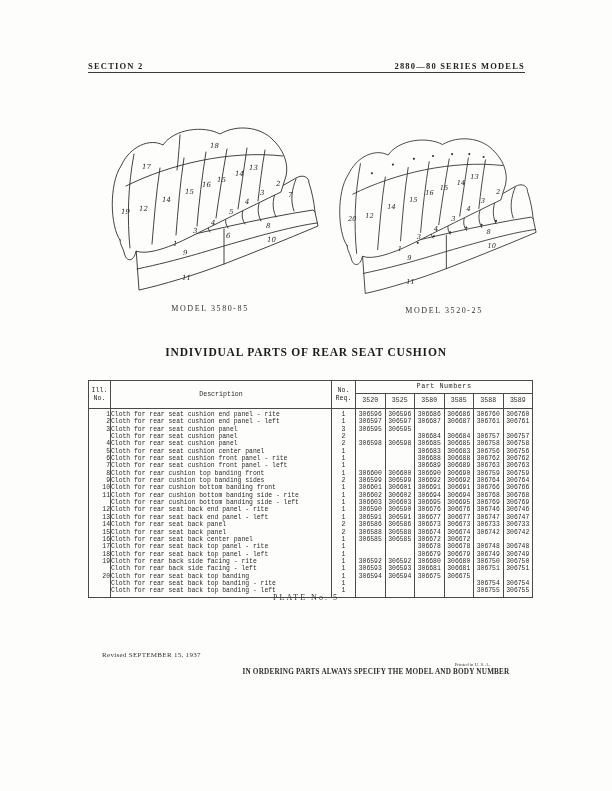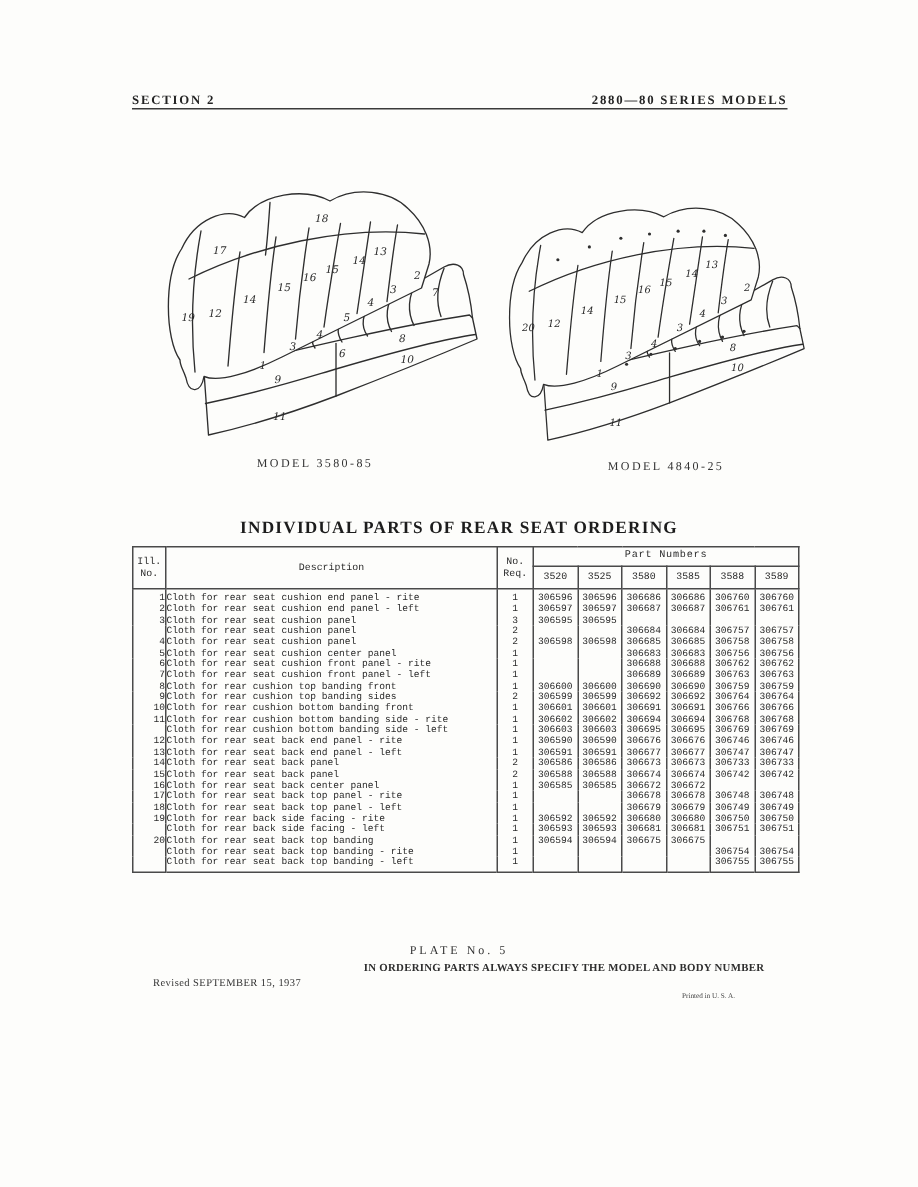--- a/index.html
+++ b/index.html
@@ -28,44 +28,44 @@
   }
 
   
   .title{
     left:6px;top:346px;width:600px;text-align:center;
     font-weight:bold;font-size:11.5px;letter-spacing:0.8px;line-height:12.5px;color:#1c1c1c;
   }
 
   
   table.parts{
-    position:absolute;left:88px;top:364px;width:444px;
+    position:absolute;left:88px;top:380px;width:444px;
     border-collapse:collapse;table-layout:fixed;
     font-family:"Liberation Mono", monospace;font-size:6.4px;color:#2b2b2b;
   }
   table.parts th, table.parts td{
     padding:0;margin:0;line-height:7.35px;font-weight:normal;
     white-space:nowrap;overflow:hidden;
   }
   table.parts{border:1px solid #4a4a4a;}
   th.hcell{border:0.8px solid #4a4a4a;text-align:center;vertical-align:middle;font-size:6.6px;}
   th.hpart{border:0.8px solid #4a4a4a;font-size:6.8px;letter-spacing:0.5px;height:12px;}
   th.hmodel{border:0.8px solid #4a4a4a;text-align:center;font-size:6.6px;height:14px;}
   td.c-ill{text-align:right;padding-right:3px;border-right:0.8px solid #4a4a4a;}
   td.c-desc{text-align:left;padding-left:4px;border-right:0.8px solid #4a4a4a;}
   td.c-req{text-align:center;border-right:0.8px solid #4a4a4a;}
   td.c-part{text-align:center;border-right:0.8px solid #4a4a4a;}
   td.c-part:last-child{border-right:none;}
   tbody tr:first-child td{padding-top:2px;}
   tbody tr:last-child td{padding-bottom:2px;}
 
   
-  .plate{left:6px;top:629px;width:600px;text-align:center;font-size:8px;letter-spacing:2px;color:#333;}
+  .plate{left:6px;top:593px;width:600px;text-align:center;font-size:8px;letter-spacing:2px;color:#333;}
   .revised{left:102px;top:651px;font-size:7px;letter-spacing:0.3px;color:#333;}
-  .ordernote{left:240px;top:641px;width:272px;text-align:center;font-size:7.2px;font-weight:bold;letter-spacing:0.2px;color:#2e2e2e;}
+  .ordernote{left:240px;top:668px;width:272px;text-align:center;font-size:7.2px;font-weight:bold;letter-spacing:0.2px;color:#2e2e2e;}
   .printed{left:430px;top:662px;width:60px;text-align:right;font-size:4.8px;color:#444;}
 </style>
 </head>
 <body>
 
 <div class="abs pagehead">
   <span class="ph-left">SECTION 2</span>
   <span class="ph-right">2880—80 SERIES MODELS</span>
 </div>
 
@@ -185,24 +185,24 @@
       <text x="160" y="73">3</text>
       <text x="176" y="64">2</text>
       <text x="166" y="106">8</text>
       <text x="167" y="120">10</text>
       <text x="83" y="133">9</text>
       <text x="82" y="158">11</text>
     </g>
 </svg>
 
 <div class="abs figcaption" style="left:130px;top:304px;width:160px;">MODEL 3580-85</div>
-<div class="abs figcaption" style="left:364px;top:306px;width:160px;">MODEL 4840-25</div>
+<div class="abs figcaption" style="left:364px;top:306px;width:160px;">MODEL 3520-25</div>
 
 <div class="abs title">
-  <div>INDIVIDUAL PARTS OF REAR SEAT ORDERING</div>
+  <div>INDIVIDUAL PARTS OF REAR SEAT CUSHION</div>
 </div>
 
 <table class="parts">
   <colgroup>
     <col style="width:22px">
       <col style="width:221px">
       <col style="width:24px">
     <col style="width:29.5px">
       <col style="width:29.5px">
       <col style="width:29.5px">

